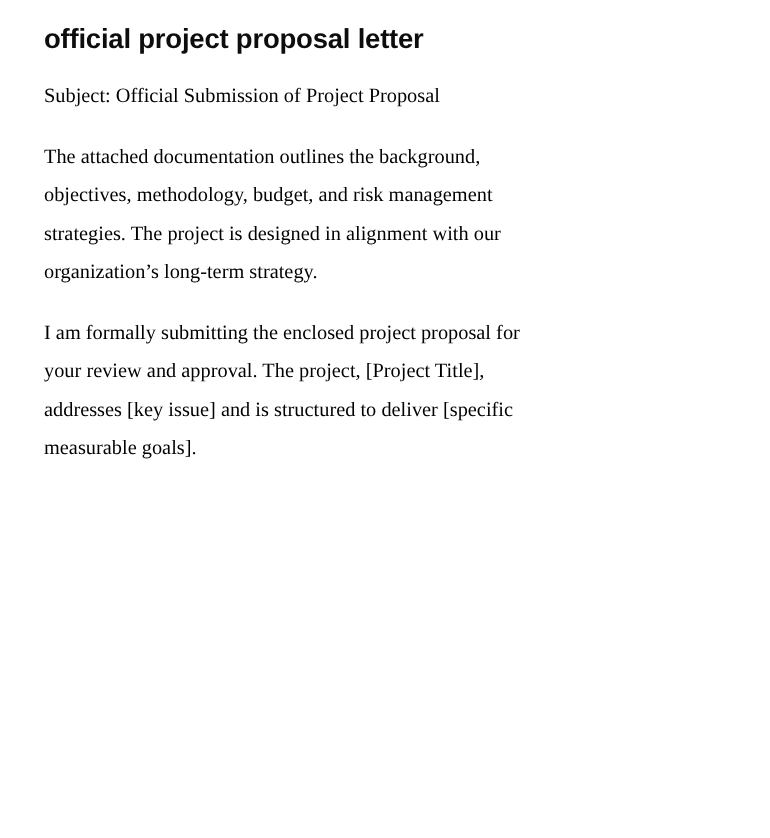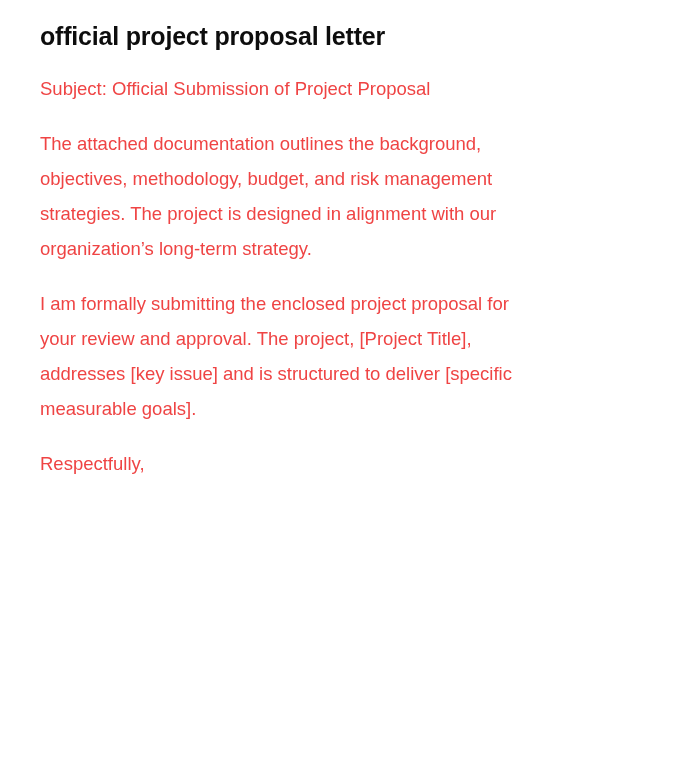--- a/index.html
+++ b/index.html
@@ -23,28 +23,28 @@
     line-height: 32px;
     font-weight: 700;
     letter-spacing: -0.2px;
     color: #0d0d0d;
   }
   .para {
     margin: 0 0 20px 0;
     font-size: 18.5px;
     line-height: 35px;
     font-weight: 400;
-    color: #ef4444;
+    color: #000000;
     max-width: 605px;
+    font-family: Liberation Serif, serif;
   }
 </style>
 </head>
 <body>
 
 <div class="page">
   <h1 class="title">official project proposal letter</h1>
   <div>
       <p class="para">Subject: Official Submission of Project Proposal</p>
       <p class="para">The attached documentation outlines the background,<br>objectives, methodology, budget, and risk management<br>strategies. The project is designed in alignment with our<br>organization’s long-term strategy.</p>
       <p class="para">I am formally submitting the enclosed project proposal for<br>your review and approval. The project, [Project Title],<br>addresses [key issue] and is structured to deliver [specific<br>measurable goals].</p>
-      <p class="para">Respectfully,</p>
     </div>
 </div>
 
 </body></html>

